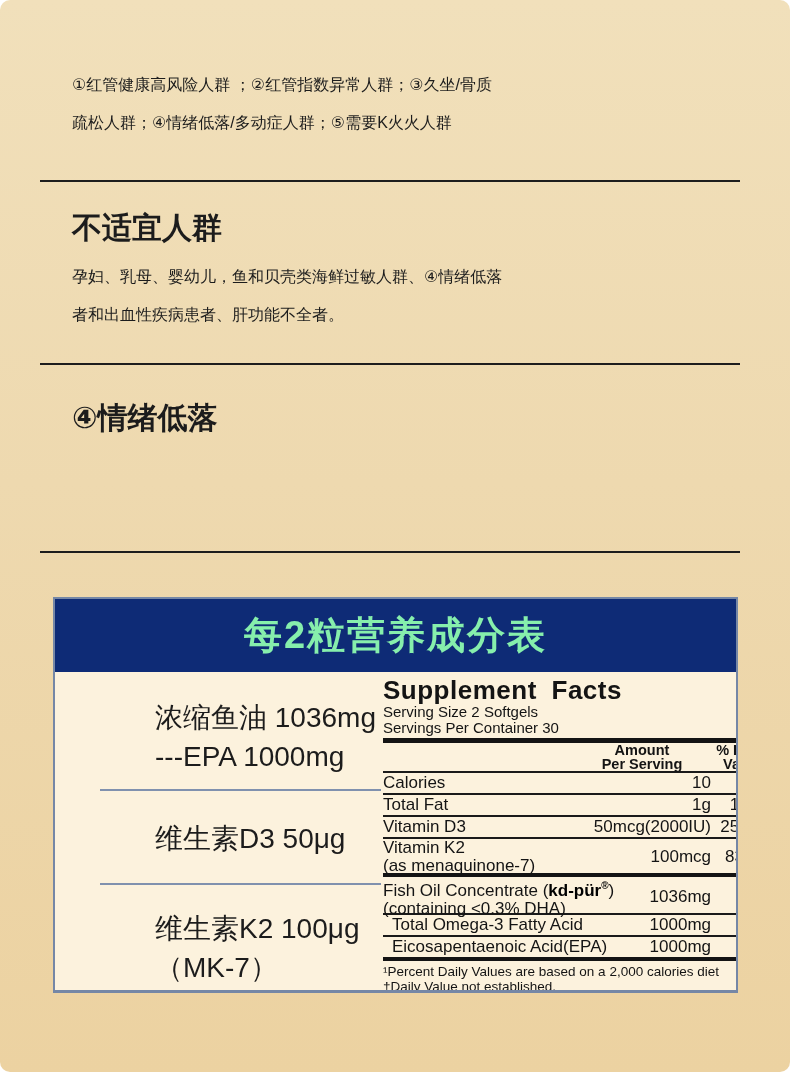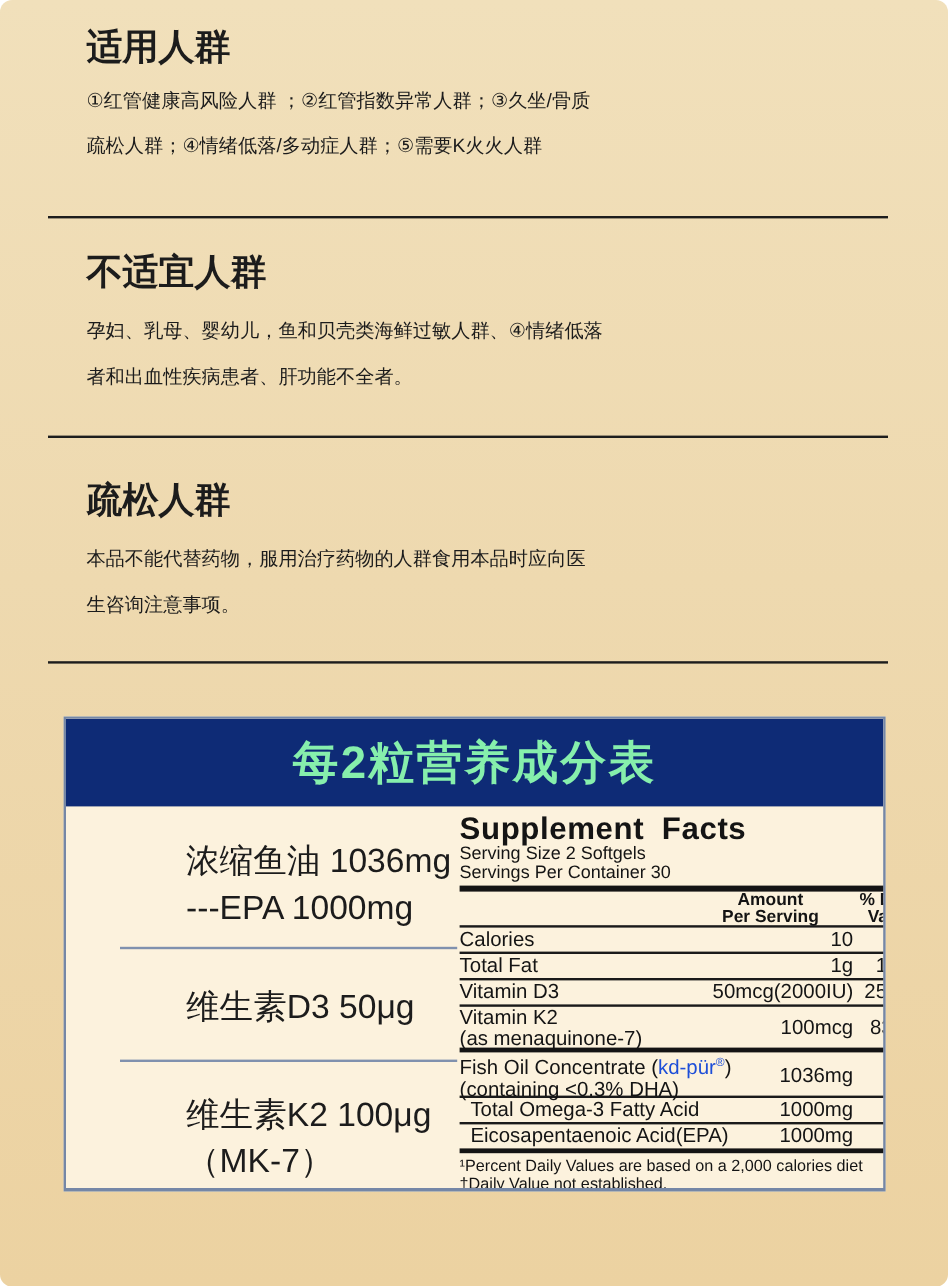--- a/index.html
+++ b/index.html
@@ -45,53 +45,46 @@
   .frow .famt{text-align:right;white-space:nowrap;}
   .frow .fdv{text-align:center;white-space:nowrap;}
   .fhead{height:26px;border-bottom:2px solid #1a1a1a;align-items:end;
          font-size:14.5px;font-weight:700;line-height:14px;padding-bottom:2px;}
   .fhead .famt,.fhead .fdv{text-align:center;}
   .r20{height:20px;}
   .r34{height:34px;border-bottom:none;}
   .r36{height:36px;}
   .r21{height:20px;border-bottom:none;}
   .indent{padding-left:9px;}
-  .brand{color:#1d4ed8;font-weight:400;}
+  .brand{color:#000000;font-weight:700;}
   sup{font-size:10px;}
   .fnote{font-size:13.5px;line-height:15px;padding-top:3px;white-space:nowrap;}
 </style>
 </head>
 <body>
 
 <div class="page">
 
-  <div class="sec" style="top:24px;">
-    <div class="sec-h">适用人群</div>
-  </div>
   <div class="sec" style="top:66px;">
     <div class="sec-line">①红管健康高风险人群 ；②红管指数异常人群；③久坐/骨质</div>
     <div class="sec-line">疏松人群；④情绪低落/多动症人群；⑤需要K火火人群</div>
   </div>
   <div class="hr" style="top:180px;"></div>
 
   <div class="sec" style="top:212px;">
     <div class="sec-h">不适宜人群</div>
   </div>
   <div class="sec" style="top:258px;">
     <div class="sec-line">孕妇、乳母、婴幼儿，鱼和贝壳类海鲜过敏人群、④情绪低落</div>
     <div class="sec-line">者和出血性疾病患者、肝功能不全者。</div>
   </div>
   <div class="hr" style="top:363px;"></div>
 
   <div class="sec" style="top:402px;">
-    <div class="sec-h">疏松人群</div>
-  </div>
-  <div class="sec" style="top:448px;">
-    <div class="sec-line">本品不能代替药物，服用治疗药物的人群食用本品时应向医</div>
-    <div class="sec-line">生咨询注意事项。</div>
+    <div class="sec-h">④情绪低落</div>
   </div>
   <div class="hr" style="top:551px;"></div>
 
   <div class="card">
     <div class="card-title">每2粒营养成分表</div>
 
     <div class="left-col">
       <div class="ing-row ing-1">
         <div>浓缩鱼油 1036mg</div>
         <div class="l2">---EPA 1000mg</div>

